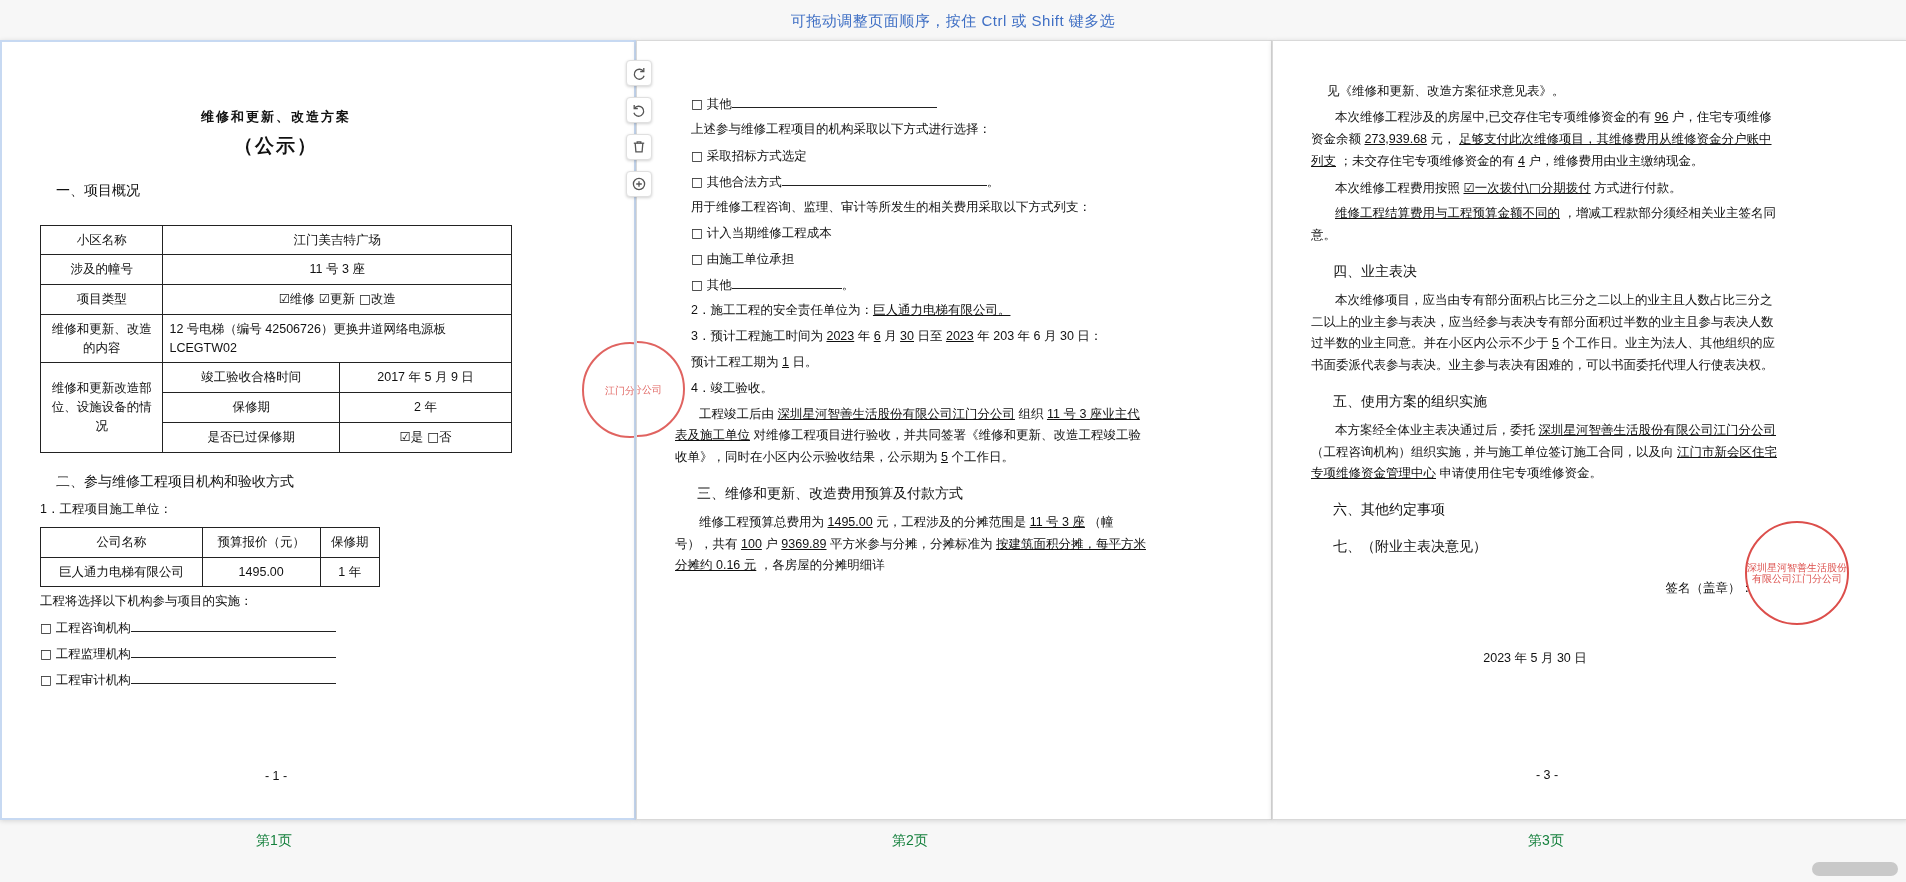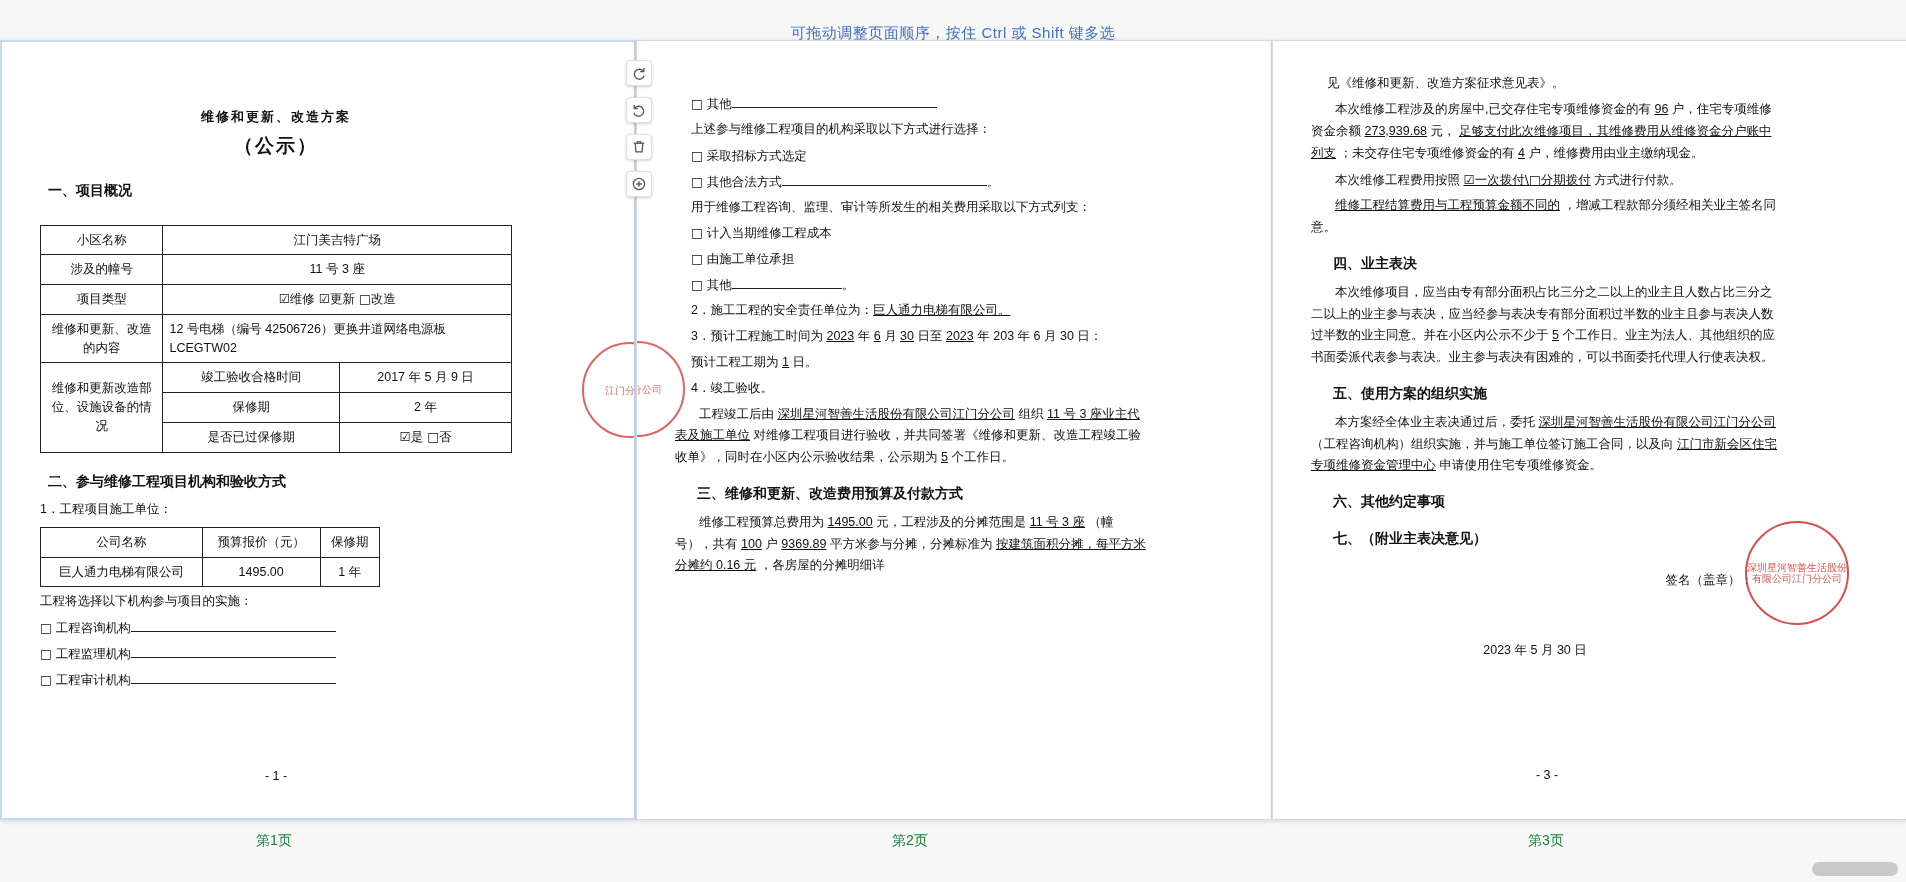--- a/index.html
+++ b/index.html
@@ -6,21 +6,21 @@
   html, body {
     margin: 0; padding: 0;
     width: 1906px; height: 882px;
     background: #f5f5f5;
     font-family: "Liberation Sans", sans-serif;
     overflow: hidden;
   }
   #app { position: relative; width: 1906px; height: 882px; background: #f7f7f7; }
 
   .hint {
-    position: absolute; top: 24px; left: 0; width: 100%;
+    position: absolute; top: 12px; left: 0; width: 100%;
     text-align: center; font-size: 15px; color: #3f6fc4;
     letter-spacing: 0.5px;
   }
 
   .pages-strip {
     position: absolute; top: 40px; left: 0; width: 1906px; height: 820px;
     display: flex; justify-content: space-around; align-items: flex-start;
   }
 
   .page-wrap { position: relative; }
@@ -52,21 +52,21 @@
   }
 
   .title {
     text-align: center; font-size: 13px; font-weight: bold;
     margin-top: 30px; letter-spacing: 2px;
   }
   .subtitle {
     text-align: center; font-size: 19px; font-weight: bold;
     letter-spacing: 2px; margin-bottom: 16px;
   }
-  .h2 { font-weight: bold; font-size: 14px; margin: 12px 0 6px 8px; }
+  .h2 { font-weight: normal; font-size: 14px; margin: 12px 0 6px 16px; }
   .h2.ind { margin-left: 22px; }
   .p { margin: 4px 0; text-indent: 0; }
   .p.ind2 { margin-left: 16px; }
   .u { text-decoration: underline; }
   .blank { display: inline-block; border-bottom: 1px solid #222; min-width: 150px; }
   .blank.s { min-width: 110px; }
   .blank.l { min-width: 205px; }
   .cb { font-family: "DejaVu Sans", sans-serif; }
 
   table.grid { border-collapse: collapse; width: 100%; margin: 22px 0 4px 0; font-size: 12.5px; }
@@ -285,21 +285,21 @@
 
         <div class="stamp stamp-p2">
           <span>江门分公司</span>
         </div>
       </div>
       <div class="page-label">第2页</div>
     </div>
 
     <div class="page-wrap">
       <div class="page">
-        <div class="doc" style="padding-top:28px">
+        <div class="doc" style="padding-top:36px">
           <div class="p ind2">见《维修和更新、改造方案征求意见表》。</div>
 
           <div class="p" style="text-indent:24px">
             <span>本次维修工程涉及的房屋中,已交存住宅专项维修资金的有</span>
             <span class="u">96</span>
             <span>户，住宅专项维修资金余额</span>
             <span class="u">273,939.68</span>
             <span>元，</span>
             <span class="u">足够支付此次维修项目，其维修费用从维修资金分户账中列支</span>
             <span>；未交存住宅专项维修资金的有</span>

